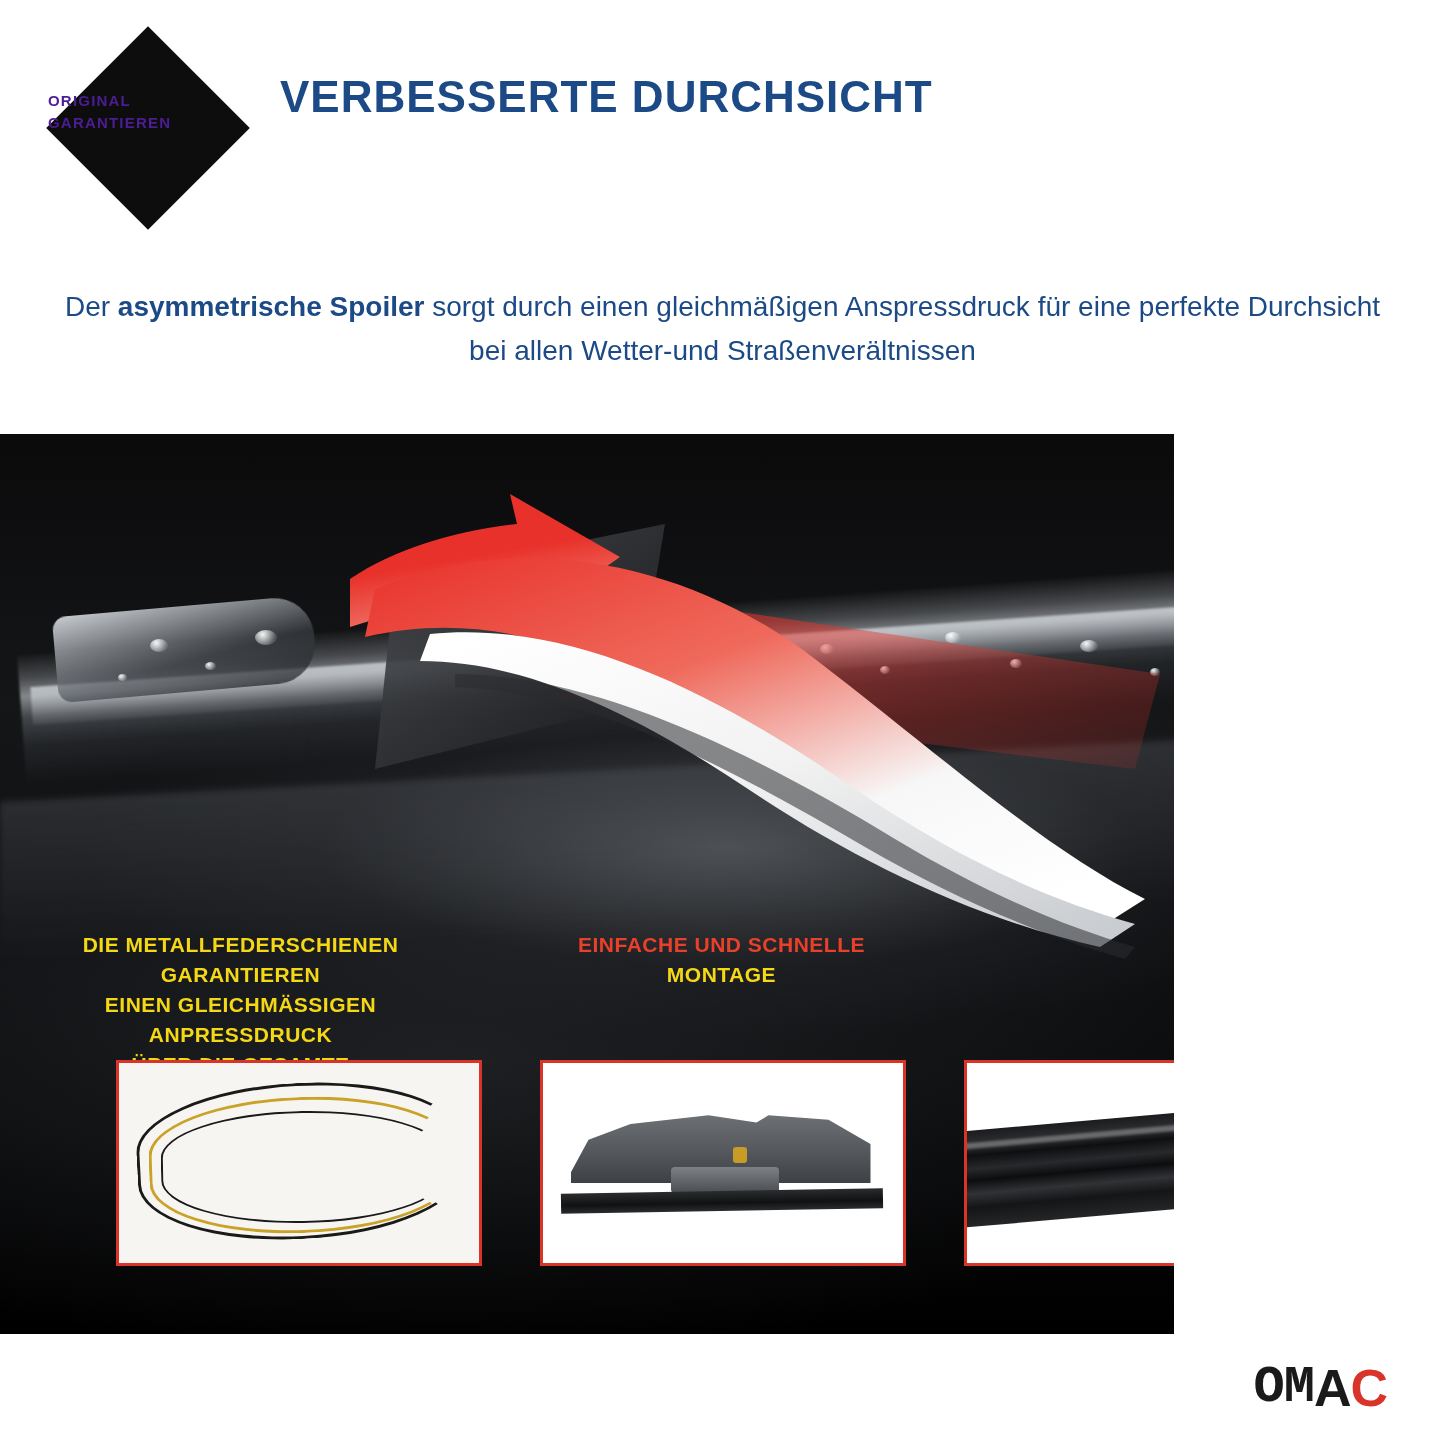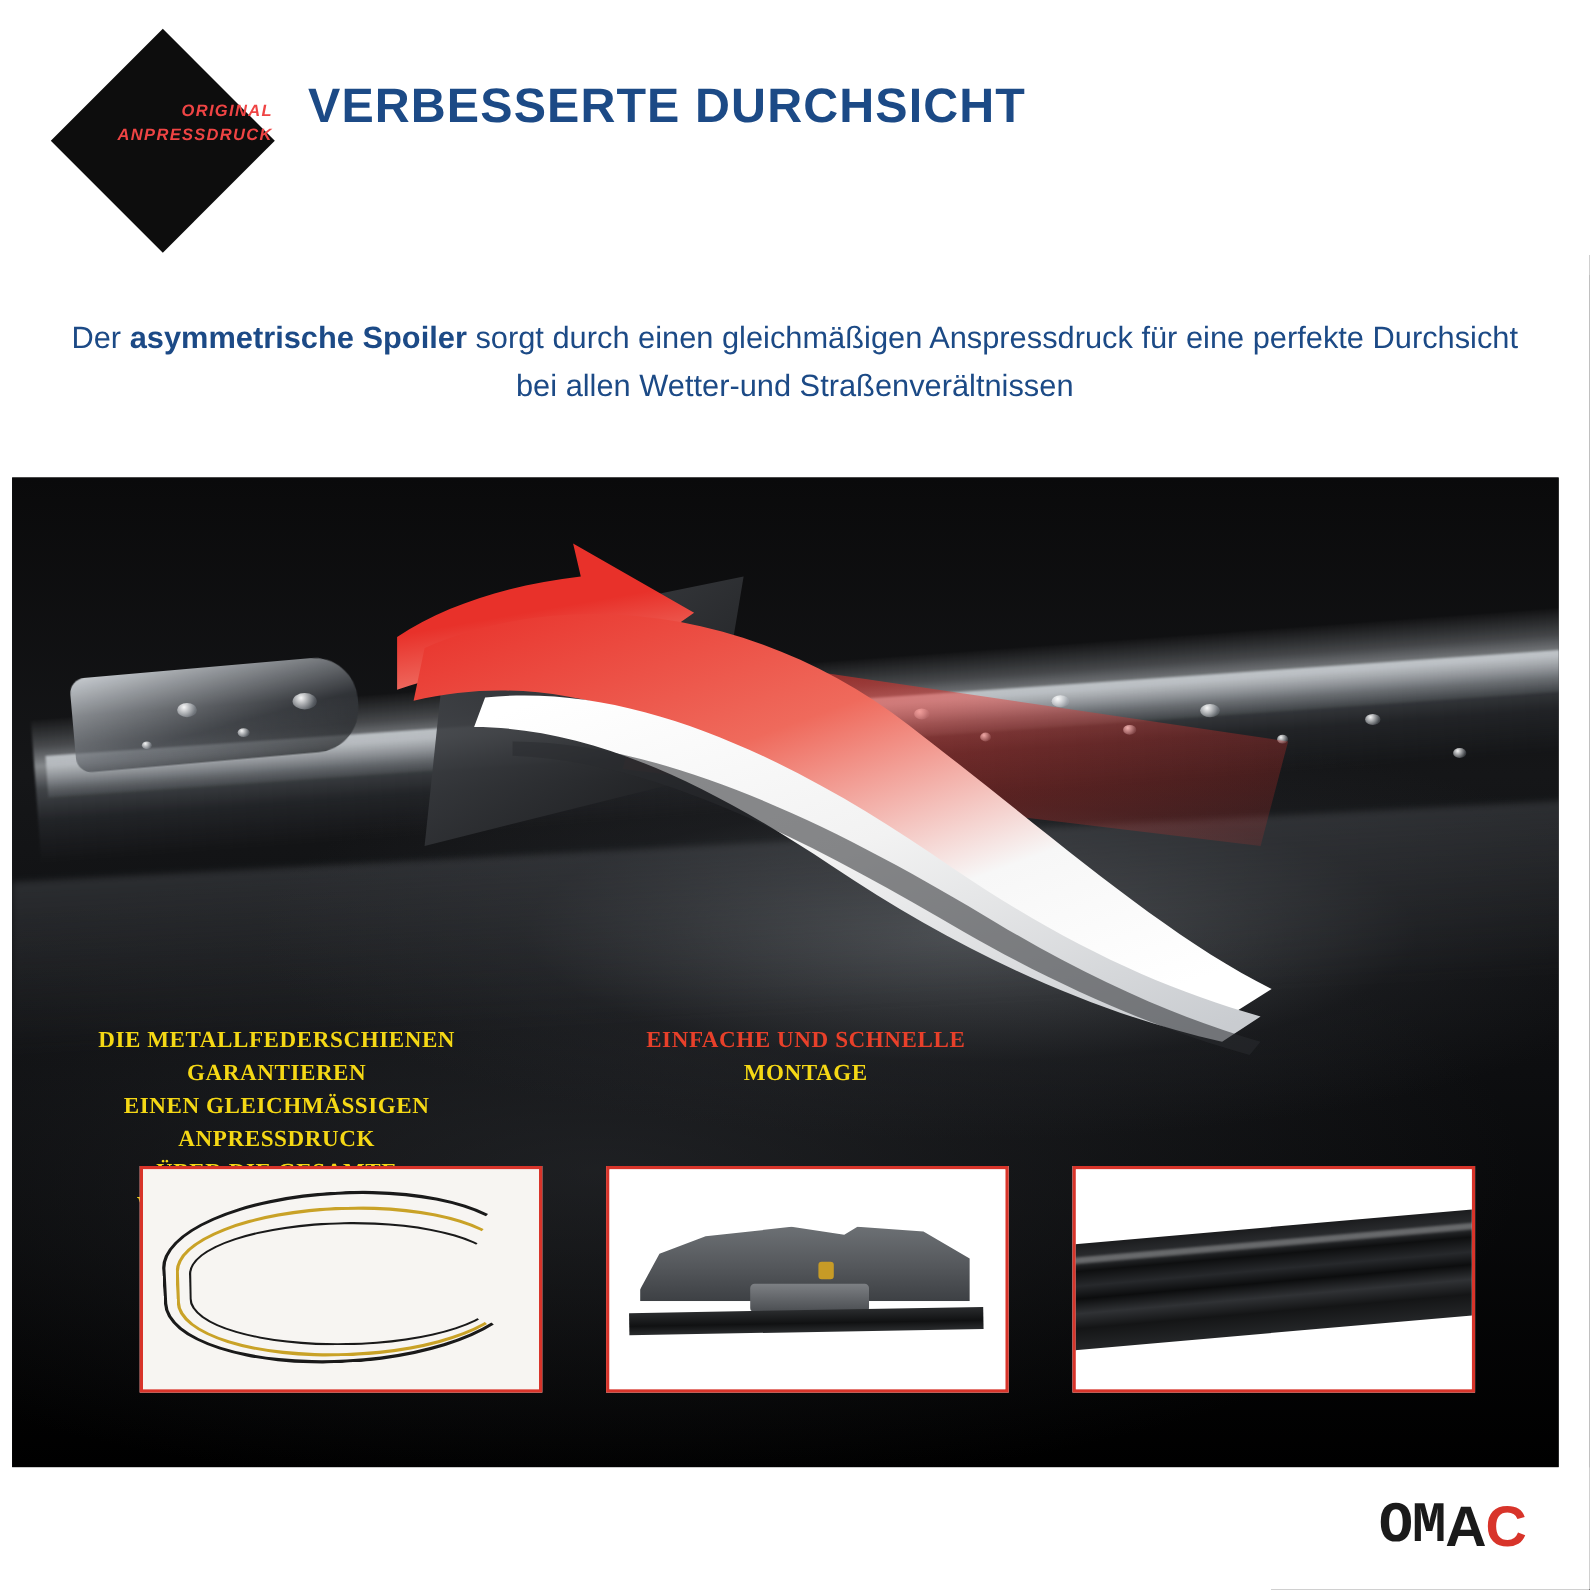--- a/index.html
+++ b/index.html
@@ -35,23 +35,22 @@
     width: 144px;
     height: 144px;
     background: #0d0d0d;
     transform: rotate(45deg);
   }
   .badge-text {
     position: absolute;
     left: 0;
     top: 62px;
     width: 200px;
-    text-align: right;
-    color: #ef4444;
-    font-style: italic;
+    text-align: left;
+    color: #4c1d95;
     font-weight: bold;
     font-size: 16px;
     line-height: 22px;
     letter-spacing: 0.6px;
     z-index: 3;
   }
   .badge-text .l1 { display: block; letter-spacing: 1.2px; font-size: 15px;}
   .badge-text .l2 { display: block; letter-spacing: 1.2px; font-size: 15px;}
   .header-title {
     position: absolute;
@@ -76,26 +75,25 @@
     line-height: 44px;
     padding: 0 45px;
     box-sizing: border-box;
   }
   .subtitle-area b { font-weight: bold; }
 
   
   .hero {
     position: absolute;
     top: 434px;
-    left: 11px;
-    width: 1406px;
+    left: 0;
+    width: 1174px;
     height: 900px;
     background: #000000;
     overflow: hidden;
-    font-family: Liberation Serif, serif;
   }
   .hero-photo {
     position: absolute;
     inset: 0;
     background:
       radial-gradient(ellipse 900px 260px at 62% 46%, rgba(120,125,130,0.55) 0%, rgba(40,42,46,0.35) 45%, rgba(0,0,0,0) 72%),
       radial-gradient(ellipse 1200px 420px at 38% 70%, rgba(60,63,68,0.40) 0%, rgba(0,0,0,0) 70%),
       linear-gradient(180deg, #0a0a0b 0%, #151618 30%, #0d0e10 60%, #000 100%);
   }
   
@@ -308,21 +306,21 @@
   .logo .c  { color: #d8342a; }
 </style>
 </head>
 <body>
 
 <div class="header">
   <div class="badge-wrap">
     <div class="badge-diamond"></div>
     <div class="badge-text">
       <span class="l1">ORIGINAL</span>
-      <span class="l2">ANPRESSDRUCK</span>
+      <span class="l2">GARANTIEREN</span>
     </div>
   </div>
   <div class="header-title">VERBESSERTE DURCHSICHT</div>
 </div>
 
 <div class="subtitle-area">
   <span>Der </span><b>asymmetrische Spoiler</b><span> sorgt durch einen gleichmäßigen Anspressdruck für eine perfekte Durchsicht bei allen Wetter-und Straßenverältnissen</span>
 </div>
 
 <div class="hero">

